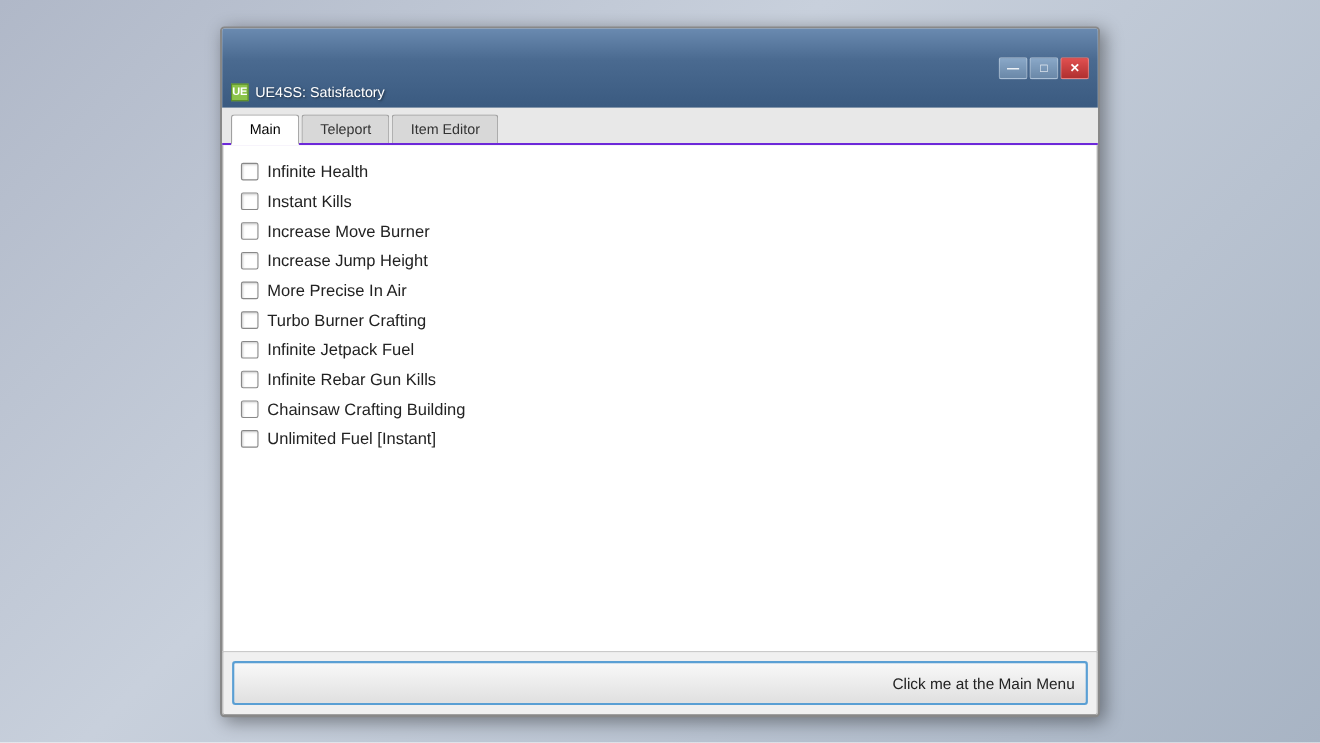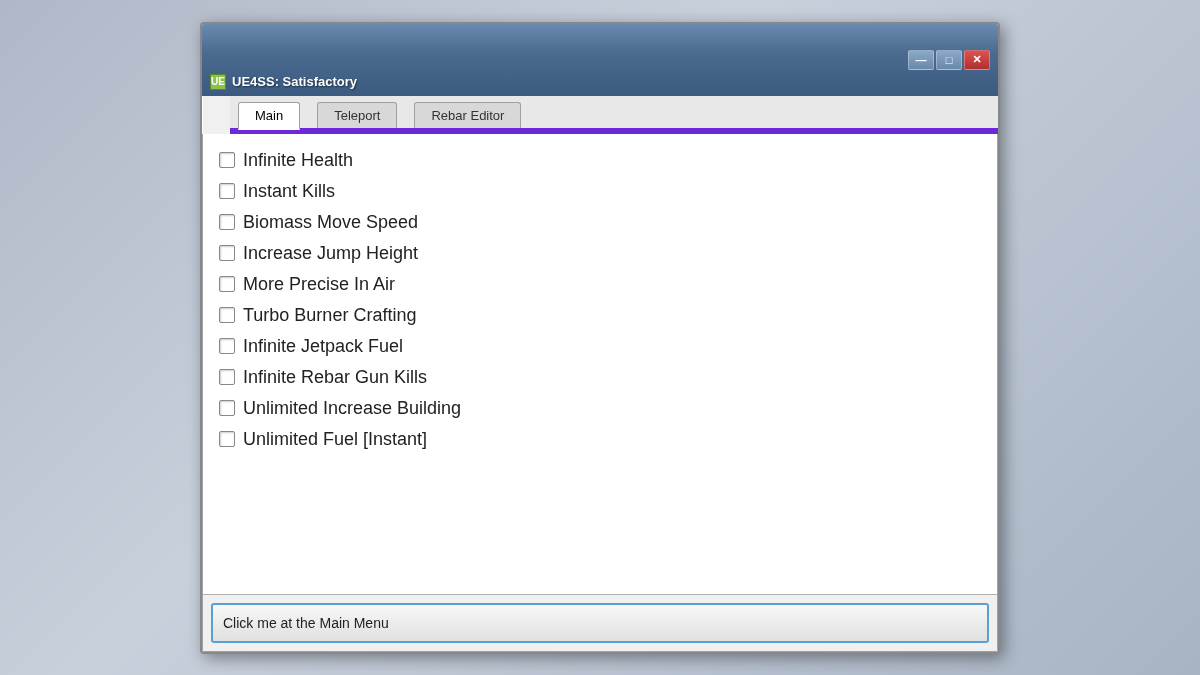--- a/index.html
+++ b/index.html
@@ -50,21 +50,21 @@
       align-items: center;
       justify-content: center;
       font-size: 10px;
       color: white;
       font-weight: bold;
     }
 
     .titlebar-title {
       color: white;
       font-size: 13px;
-      font-weight: bold;
+      font-weight: normal;
       text-shadow: 1px 1px 2px rgba(0,0,0,0.5);
     }
 
     .titlebar-buttons {
       display: flex;
       gap: 2px;
     }
 
     .titlebar-btn {
       width: 26px;
@@ -89,23 +89,22 @@
     }
 
     .btn-close {
       background: linear-gradient(to bottom, #e05050, #b03030);
     }
 
     .tab-bar {
       background: #e8e8e8;
       padding: 6px 8px 0 8px;
       display: flex;
-      gap: 15px;
-      border-bottom: 6px solid #6d28d9;
-      margin-left: 28px;
+      gap: 0;
+      border-bottom: 2px solid #6d28d9;
     }
 
     .tab {
       padding: 5px 16px;
       font-size: 13px;
       cursor: pointer;
       border: 1px solid #a0a0a0;
       border-bottom: none;
       background: #d8d8d8;
       color: #333;
@@ -157,21 +156,21 @@
       border-radius: 2px;
       box-shadow: inset 1px 1px 2px rgba(0,0,0,0.2);
     }
 
     .checkbox-item input[type="checkbox"]:checked {
       background: #0078d7;
       border-color: #005a9e;
     }
 
     .checkbox-label {
-      font-size: 18px;
+      font-size: 15px;
       color: #222;
       user-select: none;
     }
 
     .footer-area {
       background: #f0f0f0;
       padding: 8px;
       border: 1px solid #a0a0a0;
       border-top: 1px solid #b0b0b0;
       border-radius: 0 0 2px 2px;
@@ -179,21 +178,21 @@
 
     .footer-button {
       width: 100%;
       padding: 10px;
       background: linear-gradient(to bottom, #f8f8f8, #e0e0e0);
       border: 2px solid #5a9fd4;
       border-radius: 3px;
       font-size: 14px;
       color: #222;
       cursor: pointer;
-      text-align: left;
+      text-align: right;
     }
   </style>
 </head>
 <body>
 
 <div class="window">
 
   <div class="titlebar">
     <div class="titlebar-left">
       <div class="titlebar-icon">
@@ -204,36 +203,36 @@
     <div class="titlebar-buttons">
       <div class="titlebar-btn btn-minimize">—</div>
       <div class="titlebar-btn btn-maximize">□</div>
       <div class="titlebar-btn btn-close">✕</div>
     </div>
   </div>
 
   <div class="tab-bar">
     <div class="tab active">Main</div>
     <div class="tab">Teleport</div>
-    <div class="tab">Rebar Editor</div>
+    <div class="tab">Item Editor</div>
   </div>
 
   <div class="content-area">
     <div class="checkbox-list">
     <div class="checkbox-item">
           <input type="checkbox" style="">
           <span class="checkbox-label">Infinite Health</span>
         </div>
         <div class="checkbox-item">
           <input type="checkbox" style="">
           <span class="checkbox-label">Instant Kills</span>
         </div>
         <div class="checkbox-item">
           <input type="checkbox" style="">
-          <span class="checkbox-label">Biomass Move Speed</span>
+          <span class="checkbox-label">Increase Move Burner</span>
         </div>
         <div class="checkbox-item">
           <input type="checkbox" style="">
           <span class="checkbox-label">Increase Jump Height</span>
         </div>
         <div class="checkbox-item">
           <input type="checkbox" style="">
           <span class="checkbox-label">More Precise In Air</span>
         </div>
         <div class="checkbox-item">
@@ -243,21 +242,21 @@
         <div class="checkbox-item">
           <input type="checkbox" style="">
           <span class="checkbox-label">Infinite Jetpack Fuel</span>
         </div>
         <div class="checkbox-item">
           <input type="checkbox" style="">
           <span class="checkbox-label">Infinite Rebar Gun Kills</span>
         </div>
         <div class="checkbox-item">
           <input type="checkbox" style="">
-          <span class="checkbox-label">Unlimited Increase  Building</span>
+          <span class="checkbox-label">Chainsaw Crafting  Building</span>
         </div>
         <div class="checkbox-item">
           <input type="checkbox" style="">
           <span class="checkbox-label">Unlimited Fuel [Instant]</span>
         </div>
       </div>
   </div>
 
   <div class="footer-area">
     <button class="footer-button">Click me at the Main Menu</button>

